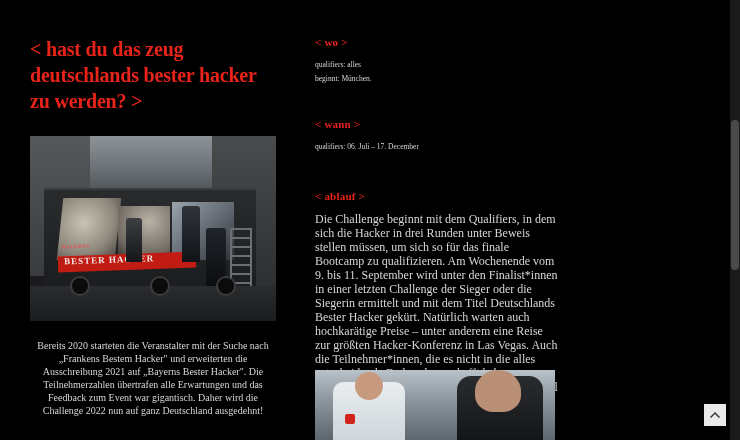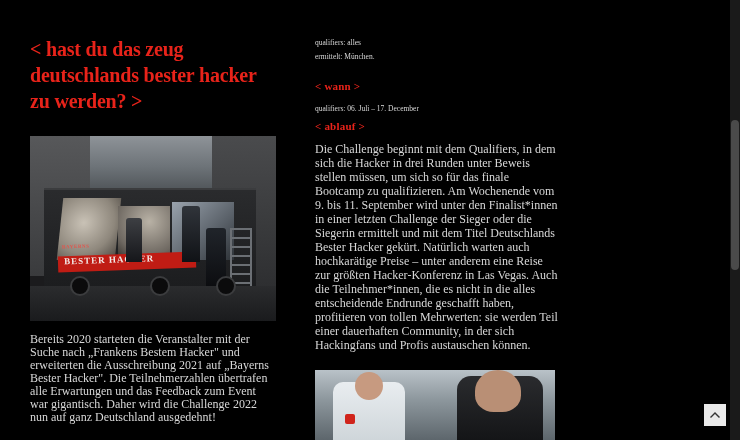--- a/index.html
+++ b/index.html
@@ -124,43 +124,44 @@
     position: absolute; top: 140px; width: 16px; height: 16px;
     border-radius: 50%;
     background: #0b0b0c;
     border: 2px solid #3b3c3e;
   }
   .photo-main .w1 { left: 40px; }
   .photo-main .w2 { left: 120px; }
   .photo-main .w3 { left: 186px; }
 
   .body-text {
-    margin-top: 12px;
-    font-size: 12px;
+    margin-top: 18px;
+    font-size: 10px;
     line-height: 13px;
     color: #d8d8d8;
     width: 246px;
+    text-align: center;
   }
 
   
   .col-right {
     position: absolute;
     left: 315px;
     top: 36px;
     width: 245px;
   }
   .sec-title {
     color: #e8231a;
     font-size: 11px;
     font-weight: bold;
     margin: 0 0 10px 0;
     letter-spacing: 0.2px;
   }
-  .sec-title.second { margin-top: 16px; }
-  .sec-title.third { margin-top: 4px; }
+  .sec-title.second { margin-top: 32px; }
+  .sec-title.third { margin-top: 36px; }
 
   .kv {
     font-size: 7.5px;
     line-height: 14px;
     color: #d8d8d8;
   }
 
   .para {
     font-size: 12px;
     line-height: 14px;
@@ -267,23 +268,24 @@
       <div class="wheel w1"></div>
       <div class="wheel w2"></div>
       <div class="wheel w3"></div>
     </div>
 
     <p class="body-text">Bereits 2020 starteten die Veranstalter mit der Suche nach „Frankens Bestem Hacker" und erweiterten die Ausschreibung 2021 auf „Bayerns Bester Hacker". Die Teilnehmerzahlen übertrafen alle Erwartungen und das Feedback zum Event war gigantisch. Daher wird die Challenge 2022 nun auf ganz Deutschland ausgedehnt!</p>
   </div>
 
   <div class="col-right">
 
+    <h2 class="sec-title">&lt; wo &gt;</h2>
     <div class="kv">
       <div>qualifiers: alles</div>
-      <div>ermittelt: München.</div>
+      <div>beginnt: München.</div>
     </div>
 
     <h2 class="sec-title second">&lt; wann &gt;</h2>
     <div class="kv">
       <div>qualifiers: 06. Juli – 17. December</div>
     </div>
 
     <h2 class="sec-title third">&lt; ablauf &gt;</h2>
     <p class="para">Die Challenge beginnt mit dem Qualifiers, in dem sich die Hacker in drei Runden unter Beweis stellen müssen, um sich so für das finale Bootcamp zu qualifizieren. Am Wochenende vom 9. bis 11. September wird unter den Finalist*innen in einer letzten Challenge der Sieger oder die Siegerin ermittelt und mit dem Titel Deutschlands Bester Hacker gekürt. Natürlich warten auch hochkarätige Preise – unter anderem eine Reise zur größten Hacker-Konferenz in Las Vegas. Auch die Teilnehmer*innen, die es nicht in die alles entscheidende Endrunde geschafft haben, profitieren von tollen Mehrwerten: sie werden Teil einer dauerhaften Community, in der sich Hackingfans und Profis austauschen können.</p>
   </div>

